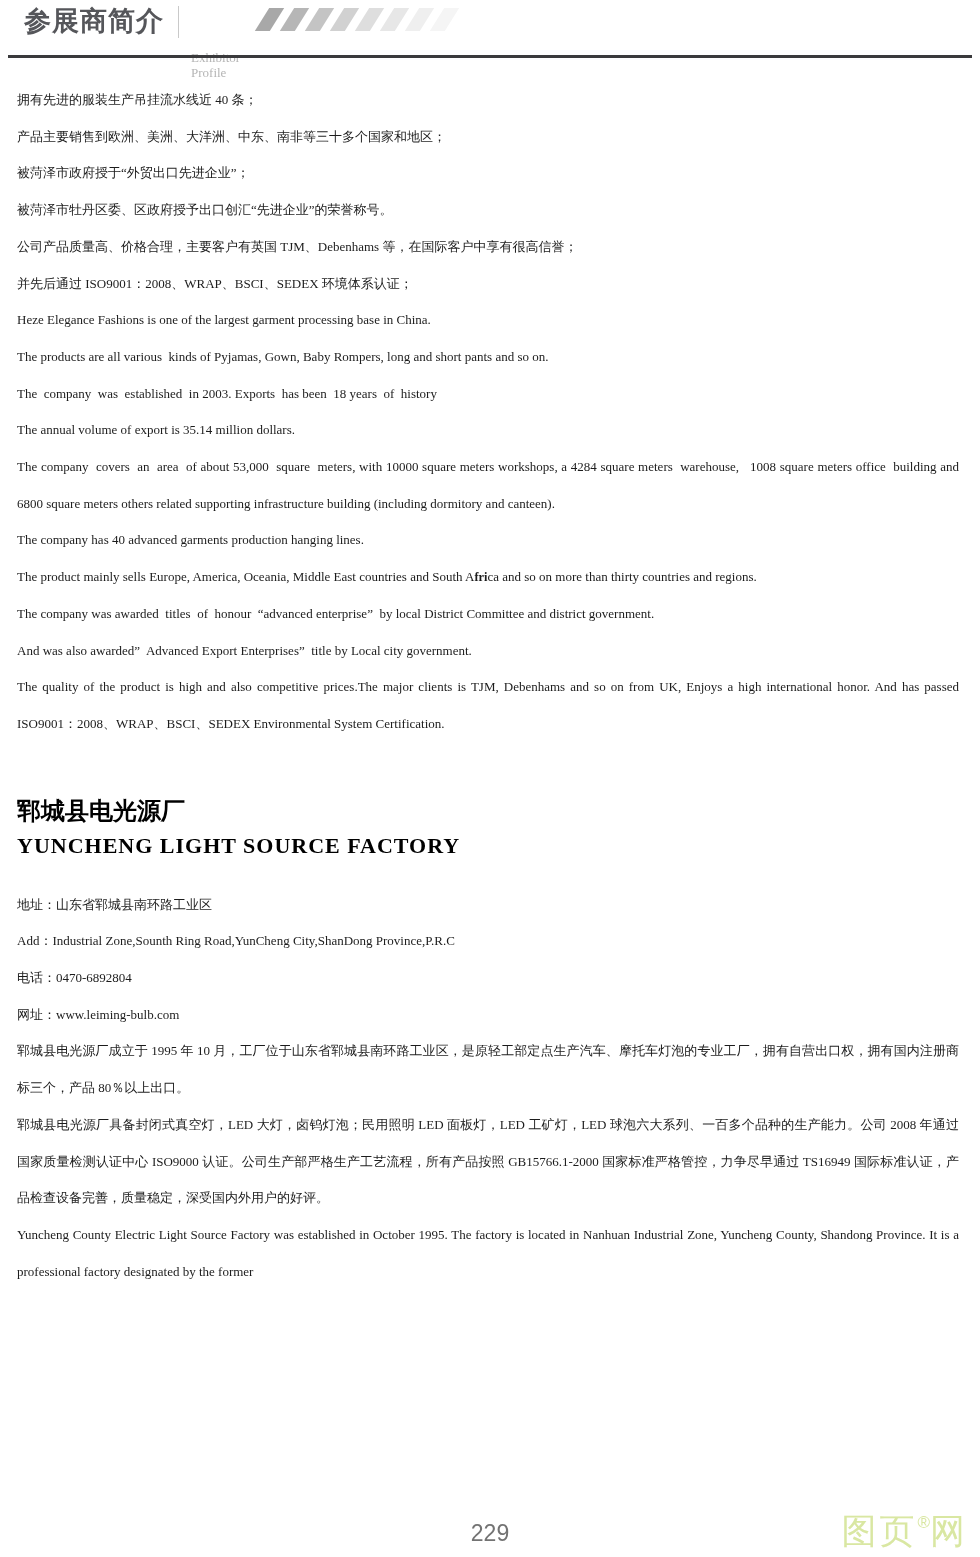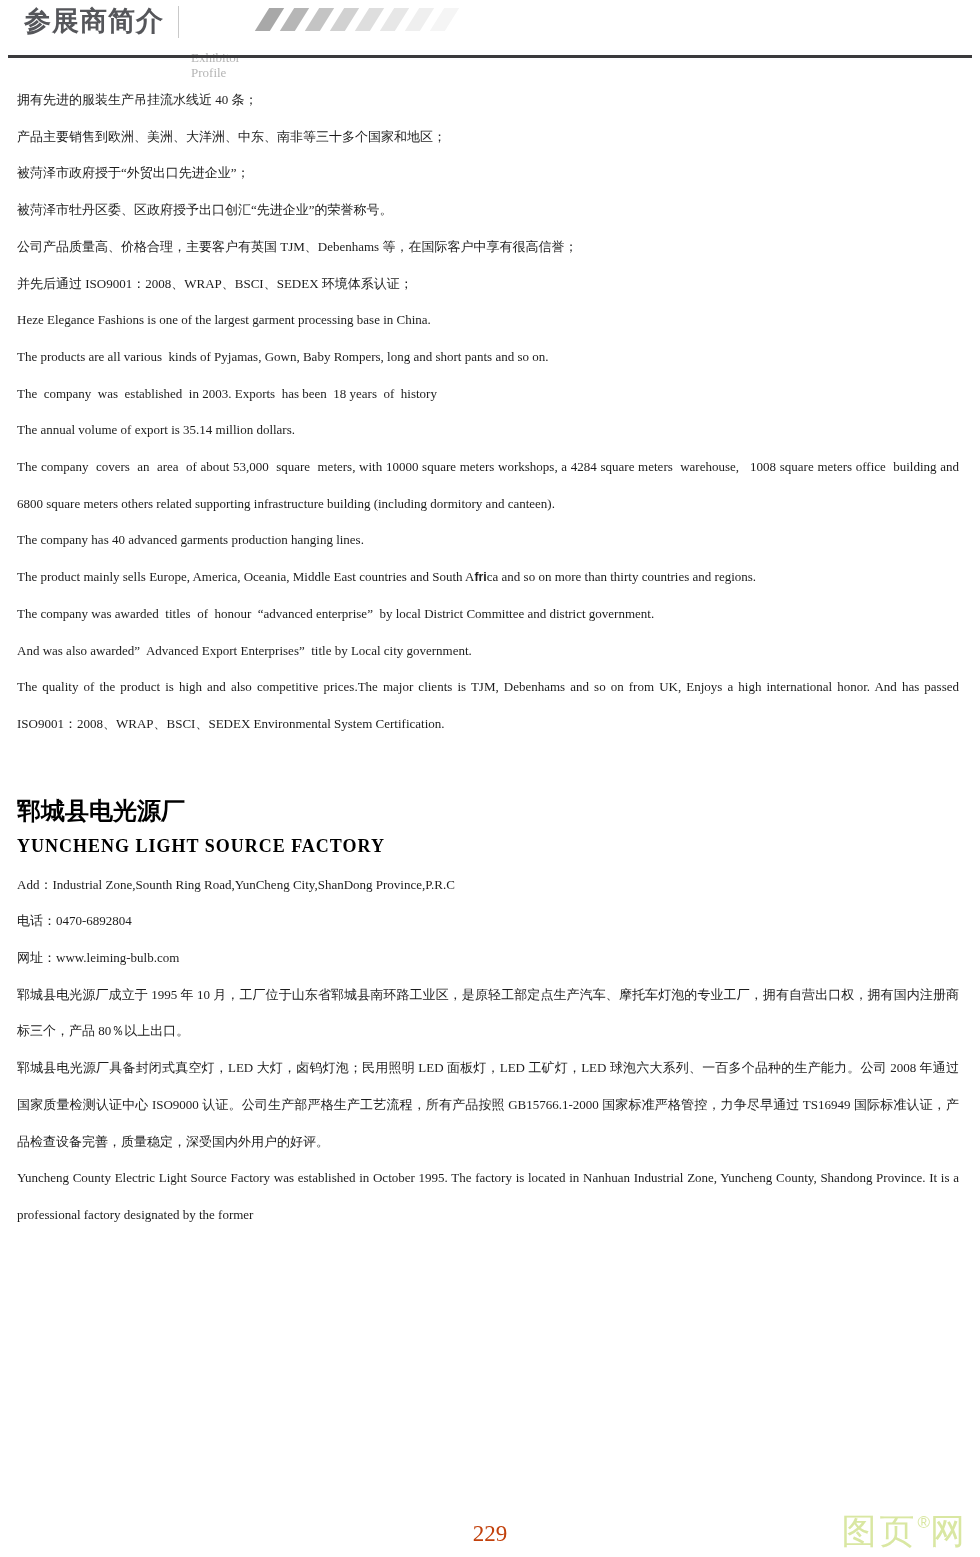--- a/index.html
+++ b/index.html
@@ -42,38 +42,38 @@
   .para-list.second{padding-top:6px;}
   p.body-line{
     margin:0;
     font-size:13px;
     line-height:36.7px;
     text-align:justify;
     white-space:pre-wrap;
     word-break:break-word;
   }
   span.alt{
-    font-family:Liberation Sans, sans-serif;
+    font-family:Liberation Serif, serif;
     font-weight:bold;font-size:0.95em;
   }
   .h-cn{
     margin:52px 0 0 0;
     font-size:24px;line-height:32px;font-weight:bold;color:#000000;
   }
   .h-en{
-    margin:4px 0 0 0;
-    font-size:18px;line-height:30px;font-weight:bold;color:#000;
+    margin:4px 0 20px 0;
+    font-size:22px;line-height:30px;font-weight:bold;color:#000;
     letter-spacing:1px;
   }
   
   .page-number{
     position:absolute;bottom:10px;left:0;right:0;
     text-align:center;
-    font-family:Liberation Serif, serif;
-    font-size:23px;color:#c2410c;
+    font-family:Liberation Sans, sans-serif;
+    font-size:23px;color:#737373;
   }
   .watermark{
     position:absolute;right:12px;bottom:6px;
     font-family:"Liberation Sans","DejaVu Sans",sans-serif;
     font-weight:normal;font-size:35px;line-height:40px;
     color:#d9e7a2;letter-spacing:3px;
     white-space:nowrap;
   }
   .watermark .reg{
     font-size:17px;vertical-align:top;position:relative;top:-8px;
@@ -123,20 +123,21 @@
         <p class="body-line"><span>The product mainly sells Europe, America, Oceania, Middle East countries and South A</span><span class="alt">fri</span><span>ca and so on more than thirty countries and regions.</span></p>
         <p class="body-line"><span>The company was awarded  titles  of  honour  “advanced enterprise”  by local District Committee and district government.</span></p>
         <p class="body-line"><span>And was also awarded”  Advanced Export Enterprises”  title by Local city government.</span></p>
         <p class="body-line"><span>The quality of the product is high and also competitive prices.The major clients is TJM, Debenhams and so on from UK, Enjoys a high international honor. And has passed ISO9001：2008、WRAP、BSCI、SEDEX Environmental System Certification.</span></p>
       </div>
 
     <h2 class="h-cn">郓城县电光源厂</h2>
     <h3 class="h-en">YUNCHENG LIGHT SOURCE FACTORY</h3>
 
     <div class="para-list second">
+        <p class="body-line"><span>地址：山东省郓城县南环路工业区</span></p>
         <p class="body-line"><span>Add：Industrial Zone,Sounth Ring Road,YunCheng City,ShanDong Province,P.R.C</span></p>
         <p class="body-line"><span>电话：0470-6892804</span></p>
         <p class="body-line"><span>网址：www.leiming-bulb.com</span></p>
         <p class="body-line"><span>郓城县电光源厂成立于 1995 年 10 月，工厂位于山东省郓城县南环路工业区，是原轻工部定点生产汽车、摩托车灯泡的专业工厂，拥有自营出口权，拥有国内注册商标三个，产品 80％以上出口。</span></p>
         <p class="body-line"><span>郓城县电光源厂具备封闭式真空灯，LED 大灯，卤钨灯泡；民用照明 LED 面板灯，LED 工矿灯，LED 球泡六大系列、一百多个品种的生产能力。公司 2008 年通过国家质量检测认证中心 ISO9000 认证。公司生产部严格生产工艺流程，所有产品按照 GB15766.1-2000 国家标准严格管控，力争尽早通过 TS16949 国际标准认证，产品检查设备完善，质量稳定，深受国内外用户的好评。</span></p>
         <p class="body-line"><span>Yuncheng County Electric Light Source Factory was established in October 1995. The factory is located in Nanhuan Industrial Zone, Yuncheng County, Shandong Province. It is a professional factory designated by the former</span></p>
       </div>
   </main>
 
   <footer>

